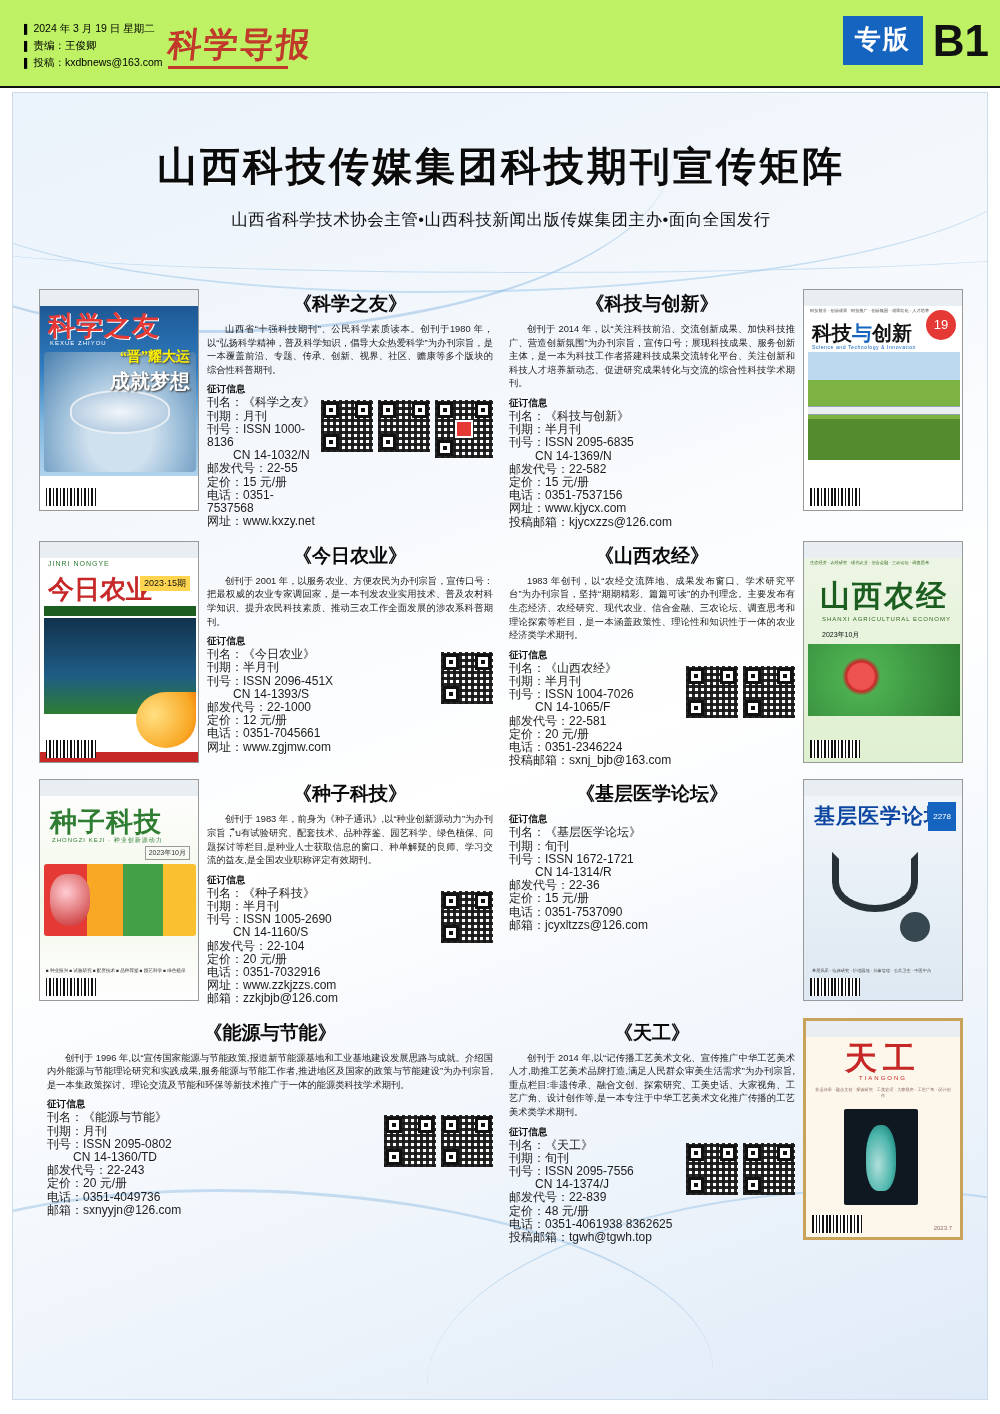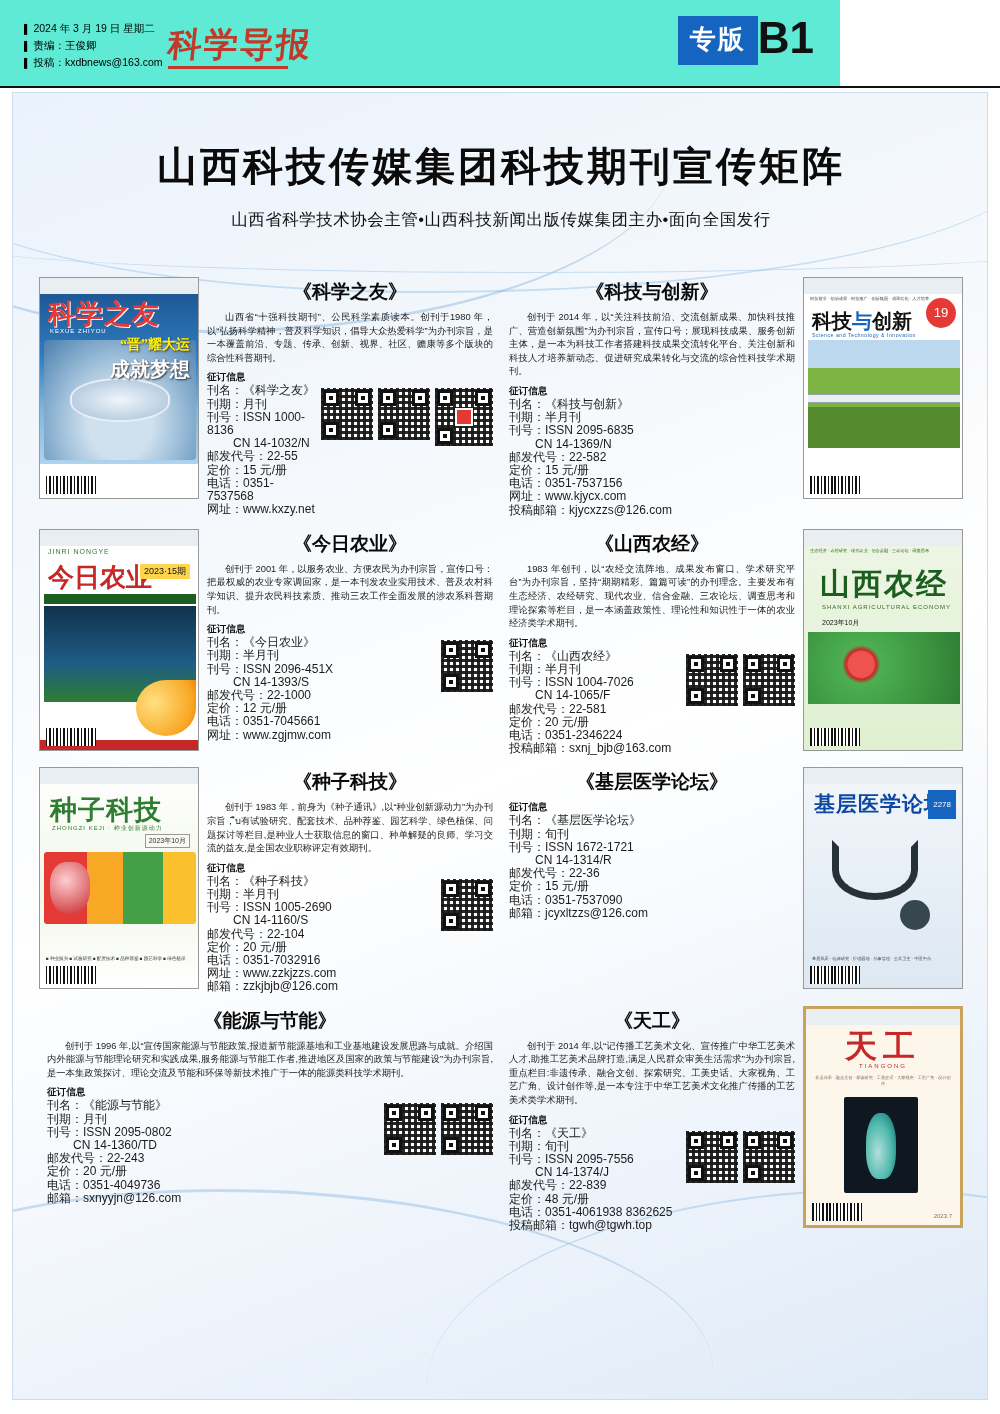--- a/index.html
+++ b/index.html
@@ -6,22 +6,22 @@
   html, body { margin:0; padding:0; }
   body {
     width:1000px; height:1414px;
     font-family:"Liberation Serif", serif;
     background:#ffffff;
     position:relative;
     overflow:hidden;
   }
   
   .masthead {
-    position:absolute; left:0; top:0; width:840px; height:88px;
-    background:#5eead4;
+    position:absolute; left:0; top:0; width:1000px; height:88px;
+    background:#bef264;
   }
   .mh-left {
     position:absolute; left:24px; top:20px; width:230px;
     font-family:"Liberation Sans", sans-serif;
     font-size:10.5px; line-height:16px; color:#000;
   }
   .mh-left div { white-space:nowrap; }
   .mh-left div::before {
     content:"▌"; color:#000; font-size:9px; margin-right:3px;
   }
@@ -29,21 +29,21 @@
     position:absolute; left:168px; top:22px;
     font-family:"Liberation Serif", serif;
     font-weight:bold; font-size:34px; letter-spacing:2px;
     color:#c0392b;
     transform:skewX(-6deg);
   }
   .mh-logo-under {
     position:absolute; left:168px; top:66px; width:120px; height:3px;
     background:#c0392b;
   }
-  .mh-right { position:absolute; right:26px; top:16px; display:flex; align-items:flex-start; }
+  .mh-right { position:absolute; right:11px; top:16px; display:flex; align-items:center; gap:10px; }
   .mh-badge {
     background:#1565c0; color:#fff; font-family:"Liberation Sans", sans-serif;
     font-weight:bold; font-size:26px; padding:4px 10px 6px;
     letter-spacing:2px;
     border:2px solid #1565c0;
   }
   .mh-page {
     font-family:"Liberation Sans", sans-serif;
     font-weight:bold; font-size:44px; color:#111; line-height:1;
   }
@@ -74,21 +74,21 @@
     font-weight:bold; font-size:40px; letter-spacing:3px; color:#0b0b0b;
     text-shadow:0 1px 0 #fff;
   }
   .psub {
     position:absolute; top:116px; left:0; width:976px; text-align:center;
     font-family:"Liberation Sans", sans-serif;
     font-size:16.5px; letter-spacing:.5px; color:#111;
   }
 
   
-  .grid { position:absolute; left:26px; top:184px; width:836px; }
+  .grid { position:absolute; left:26px; top:196px; width:836px; }
   .row { display:flex; width:924px; margin-bottom:12px; }
   .cellA, .cellB { display:flex; }
   .cellA { width:462px; }
   .cellB { width:462px; }
 
   .cover { width:160px; flex:0 0 160px; }
   .cover-box {
     width:160px; height:222px; border:1px solid #999; background:#fff;
     position:relative; overflow:hidden;
   }

